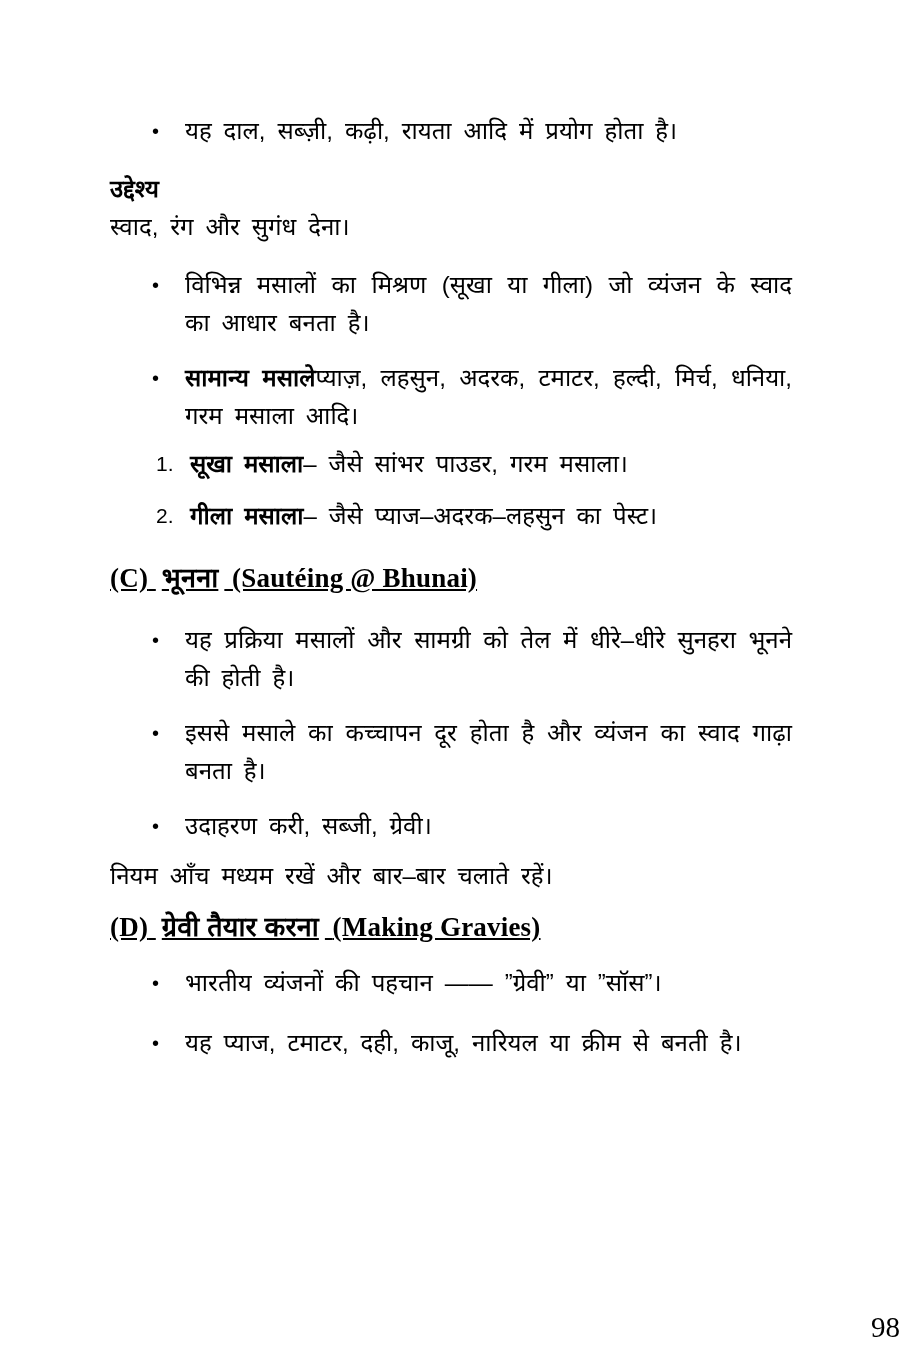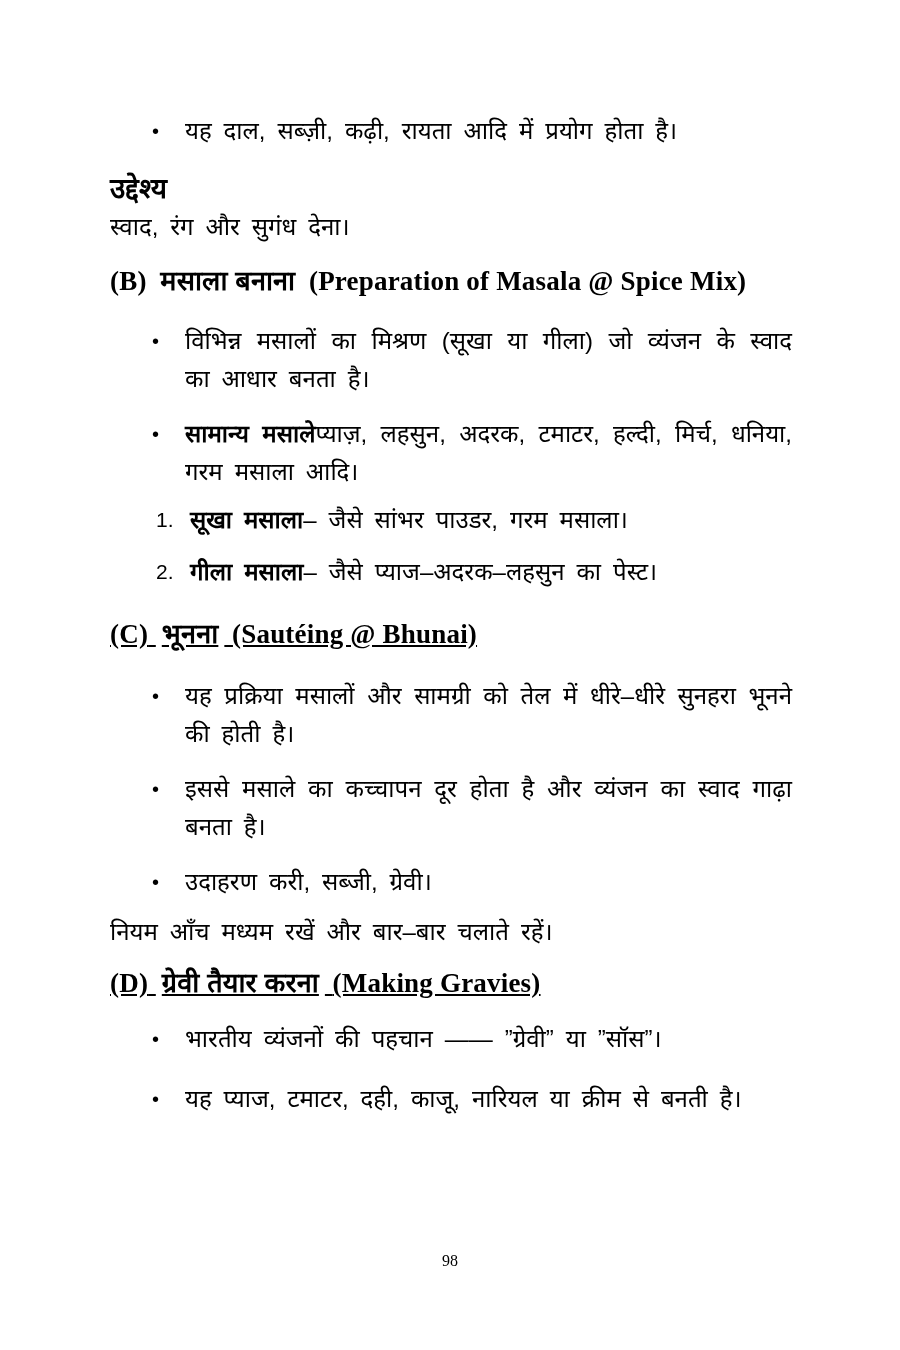--- a/index.html
+++ b/index.html
@@ -54,36 +54,36 @@
     font-size: 27px;
     font-weight: bold;
     line-height: 42px;
     letter-spacing: 0.2px;
   }
   .section-heading .serif {
     font-family: "Liberation Serif", "DejaVu Serif", serif;
   }
   .section-heading .hindi { margin: 0 6px; }
   .sub-heading {
-    font-size: 28px;
+    font-size: 24px;
     font-weight: bold;
     line-height: 38px;
   }
   .para {
     word-spacing: 0.22em;
   }
   b.lead { font-weight: bold; margin-right: 0; }
   .page-number {
     position: absolute;
-    top: 1252px;
+    top: 1311px;
     left: 0;
     width: 100%;
-    text-align: center;
+    text-align: right;
     font-family: "Liberation Serif", "DejaVu Serif", serif;
-    font-size: 16px;
+    font-size: 29px;
   }
   
   .m-intro     { margin-top: 0; }
   .m-uddeshya  { margin-top: 20px; }
   .m-uddtext   { }
   .m-secB      { margin-top: 14px; }
   .m-b1        { margin-top: 20px; }
   .m-b2        { margin-top: 17px; }
   .m-prakar    { margin-top: 14px; }
   .m-n1        { margin-top: 10px; }
@@ -104,25 +104,20 @@
   <div class="content">
 
     <div class="bullet-item m-intro">
       <span class="bullet-glyph">•</span>
       <span class="bullet-text">यह दाल, सब्ज़ी, कढ़ी, रायता आदि में प्रयोग होता है।</span>
     </div>
 
     <div class="sub-heading m-uddeshya">उद्देश्य</div>
     <div class="para m-uddtext">स्वाद, रंग और सुगंध देना।</div>
 
-    <div class="section-heading m-secB">
-      <span class="serif">(B)</span>
-      <span class="hindi">मसाला बनाना</span>
-      <span class="serif">(Preparation of Masala @ Spice Mix)</span>
-    </div>
 
     <div class="bullet-item m-b1">
       <span class="bullet-glyph">•</span>
       <span class="bullet-text">विभिन्न मसालों का मिश्रण (सूखा या गीला) जो व्यंजन के स्वाद का आधार बनता है।</span>
     </div>
 
     <div class="bullet-item m-b2">
       <span class="bullet-glyph">•</span>
       <span class="bullet-text"><b class="lead">सामान्य मसाले</b><span>प्याज़, लहसुन, अदरक, टमाटर, हल्दी, मिर्च, धनिया, गरम मसाला आदि।</span></span>
     </div>

